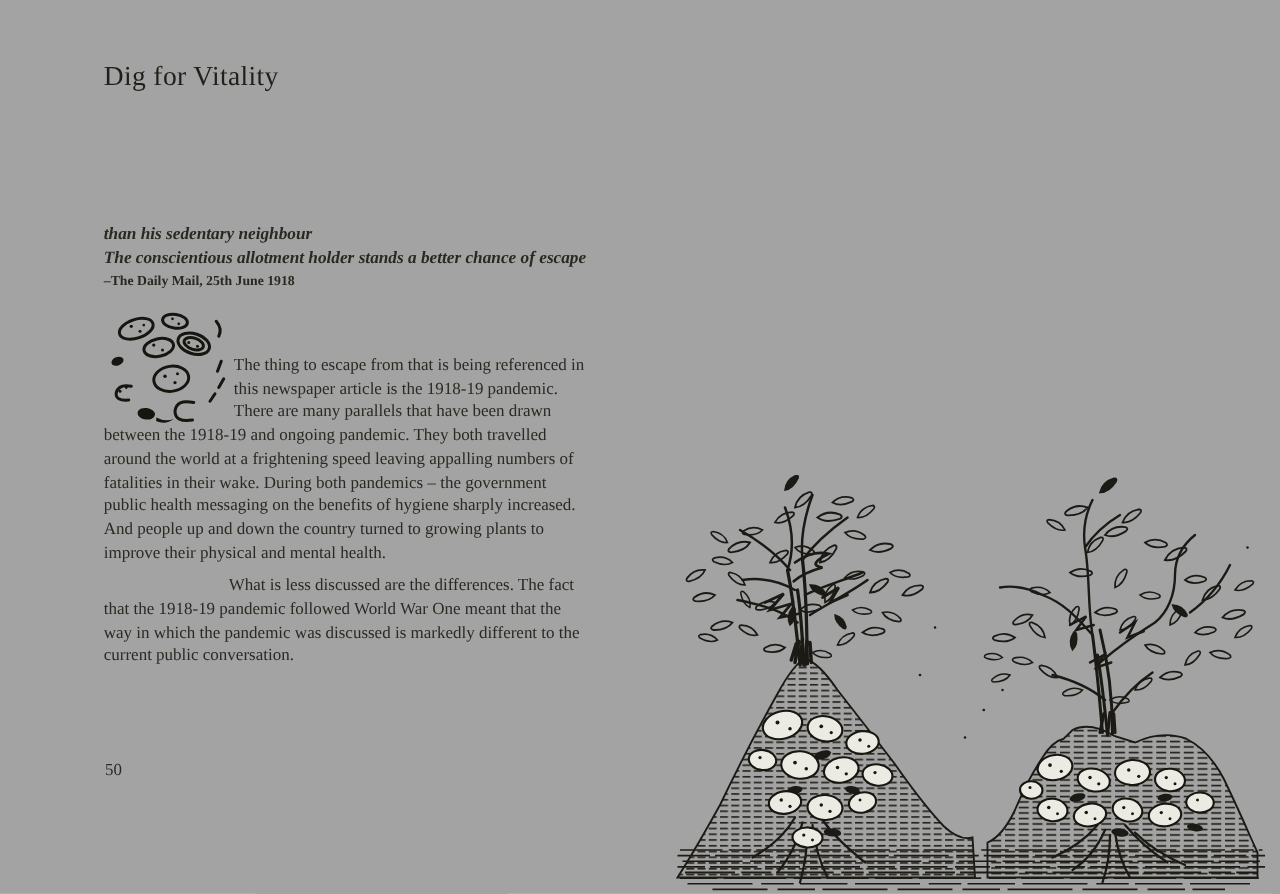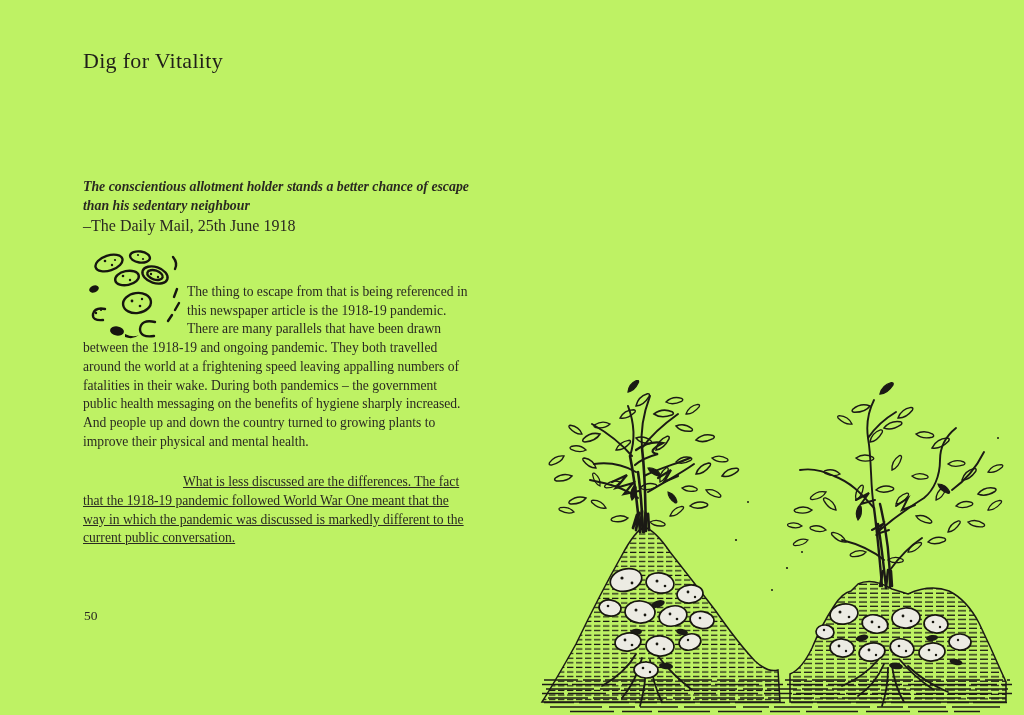--- a/index.html
+++ b/index.html
@@ -2,55 +2,55 @@
 <html><head>
 <meta charset="utf-8">
 <style>
   html,body{margin:0;padding:0;}
   body{
     width:1024px;height:715px;overflow:hidden;
     background:#ecebe3;
     font-family:"Liberation Serif","DejaVu Serif",serif;
     color:#23221b;
   }
-  .page{position:relative;width:1024px;height:715px;background:#bef264;}
+  .page{position:relative;width:1024px;height:715px;background:#a3a3a3;}
   .title{
     position:absolute;left:83px;top:48px;margin:0;
     font-size:22px;font-weight:500;letter-spacing:.3px;color:#201f19;
   }
   .epigraph{position:absolute;left:83px;top:178px;width:420px;}
   .epigraph .quote-line{
     font-style:italic;font-weight:bold;font-size:13.8px;line-height:18.5px;color:#2a2921;
   }
   .epigraph .attribution{
-    font-weight:normal;font-size:16px;line-height:17px;margin-top:2px;color:#2a2921;
+    font-weight:bold;font-size:11px;line-height:17px;margin-top:2px;color:#2a2921;
   }
   .microbes{position:absolute;left:85px;top:247px;width:100px;height:98px;}
   .bodycol{
     position:absolute;left:83px;top:283px;width:388px;
     font-size:13.6px;line-height:18.7px;color:#2a2922;
   }
   .bodycol p{margin:0;}
-  .bodycol p + p{margin-top:22px;text-decoration:underline;}
+  .bodycol p + p{margin-top:8px;}
   .wrap-spacer{float:left;width:104px;height:56px;}
   .indent{text-indent:100px;}
   .pagenum{position:absolute;left:84px;top:608px;font-size:13.5px;color:#2a2922;text-align:center;}
   .main-illo{position:absolute;left:540px;top:380px;width:484px;height:335px;}
   svg{display:block;}
 </style>
 </head>
 <body>
 
 <div class="page">
 
   <h1 class="title">Dig for Vitality</h1>
 
   <div class="epigraph">
+    <div class="quote-line">than his sedentary neighbour</div>
     <div class="quote-line">The conscientious allotment holder stands a better chance of escape</div>
-    <div class="quote-line">than his sedentary neighbour</div>
     <div class="attribution">–The Daily Mail, 25th June 1918</div>
   </div>
 
   <div class="microbes">
     <svg width="100" height="98" viewBox="0 0 100 98">
       <g stroke="#16150f" fill="none" stroke-width="2.4" stroke-linecap="round">
         <ellipse cx="24" cy="16" rx="14" ry="7.5" transform="rotate(-18 24 16)"></ellipse>
         <ellipse cx="55" cy="10" rx="10" ry="5.5" transform="rotate(8 55 10)"></ellipse>
         <ellipse cx="42" cy="31" rx="12" ry="7" transform="rotate(-12 42 31)"></ellipse>
         <ellipse cx="70" cy="28" rx="13" ry="8" transform="rotate(18 70 28)"></ellipse>

